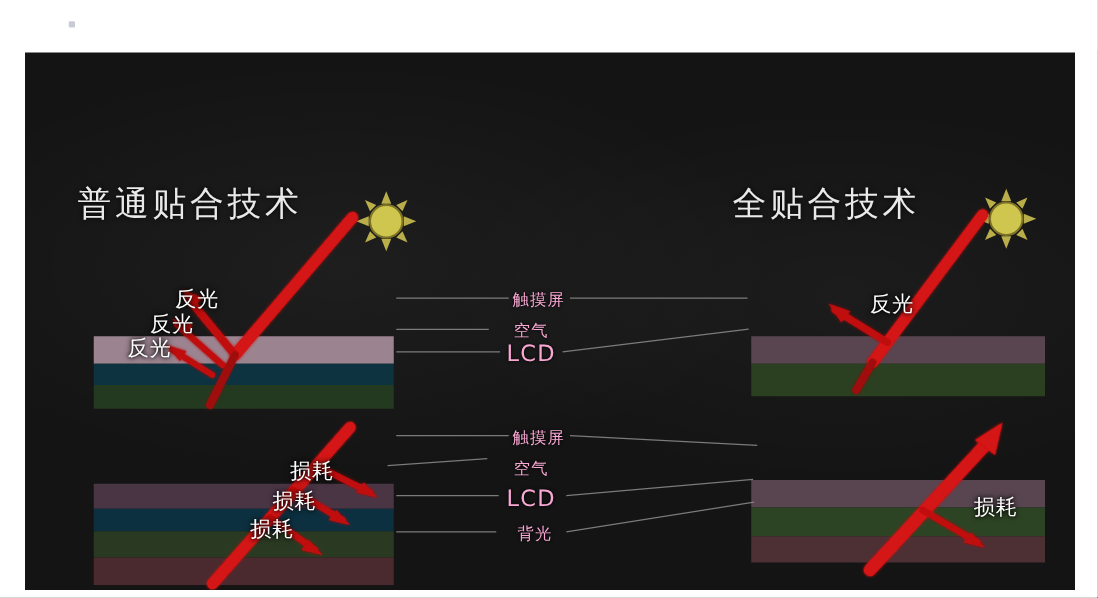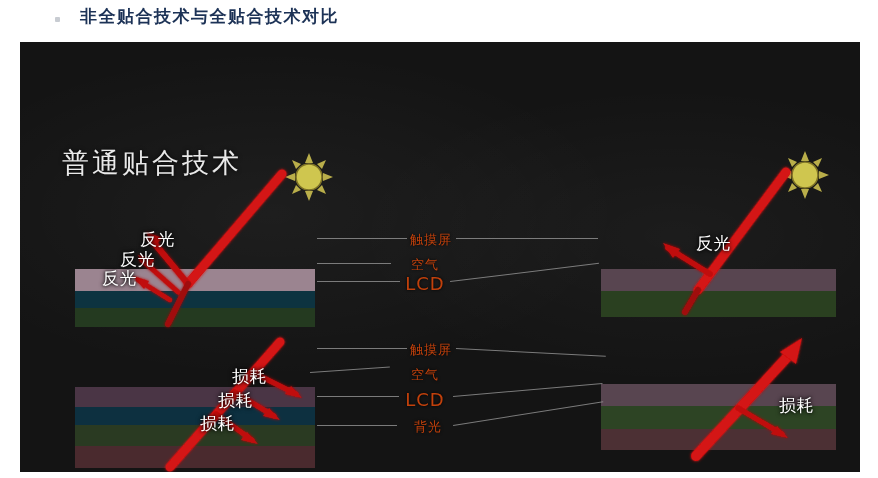--- a/index.html
+++ b/index.html
@@ -65,21 +65,21 @@
   .layer { width: 100%; }
 
   .stack-lt { left: 55px;  top: 227px; width: 240px; }
   .stack-lb { left: 55px;  top: 345px; width: 240px; }
   .stack-rt { left: 581px; top: 227px; width: 235px; }
   .stack-rb { left: 581px; top: 342px; width: 235px; }
 
   
   .mid-label {
     position: absolute;
-    color: #c2410c; font-size: 13px; letter-spacing: 1px;
+    color: #f9a8d4; font-size: 13px; letter-spacing: 1px;
     font-family: "DejaVu Sans", "Liberation Sans", sans-serif;
     text-shadow: 0 0 3px #000;
     white-space: nowrap;
     transform: translateX(-50%);
   }
   .mid-label.lcd { font-size: 18px; }
 
   .conn { position: absolute; height: 1px; background: #8d8d8d; opacity: .85; transform-origin: 0 0; }
 
   
@@ -93,27 +93,27 @@
 
   .arrow-svg { position: absolute; left: 0; top: 0; width: 840px; height: 430px; pointer-events: none; }
 </style>
 </head>
 <body>
 
 <div class="page">
 
   <div class="header">
     <span class="header-bullet"></span>
-    <div class="header-title">非全贴合技术与全贴合技术对比</div>
   </div>
 
   <div class="figure">
     <div class="figure-inner">
 
       <div class="panel-title left">普通贴合技术</div>
+      <div class="panel-title right">全贴合技术</div>
 
       <svg class="sun left" viewBox="0 0 50 50">
         <g fill="#b9ae4a">
           <polygon points="25,1 29,11 21,11"></polygon>
             <polygon points="25,49 29,39 21,39"></polygon>
           <polygon points="1,25 11,21 11,29"></polygon>
             <polygon points="49,25 39,21 39,29"></polygon>
           <polygon points="8,8 17,12 12,17"></polygon>
             <polygon points="42,8 38,17 33,12"></polygon>
           <polygon points="8,42 12,33 17,38"></polygon>

